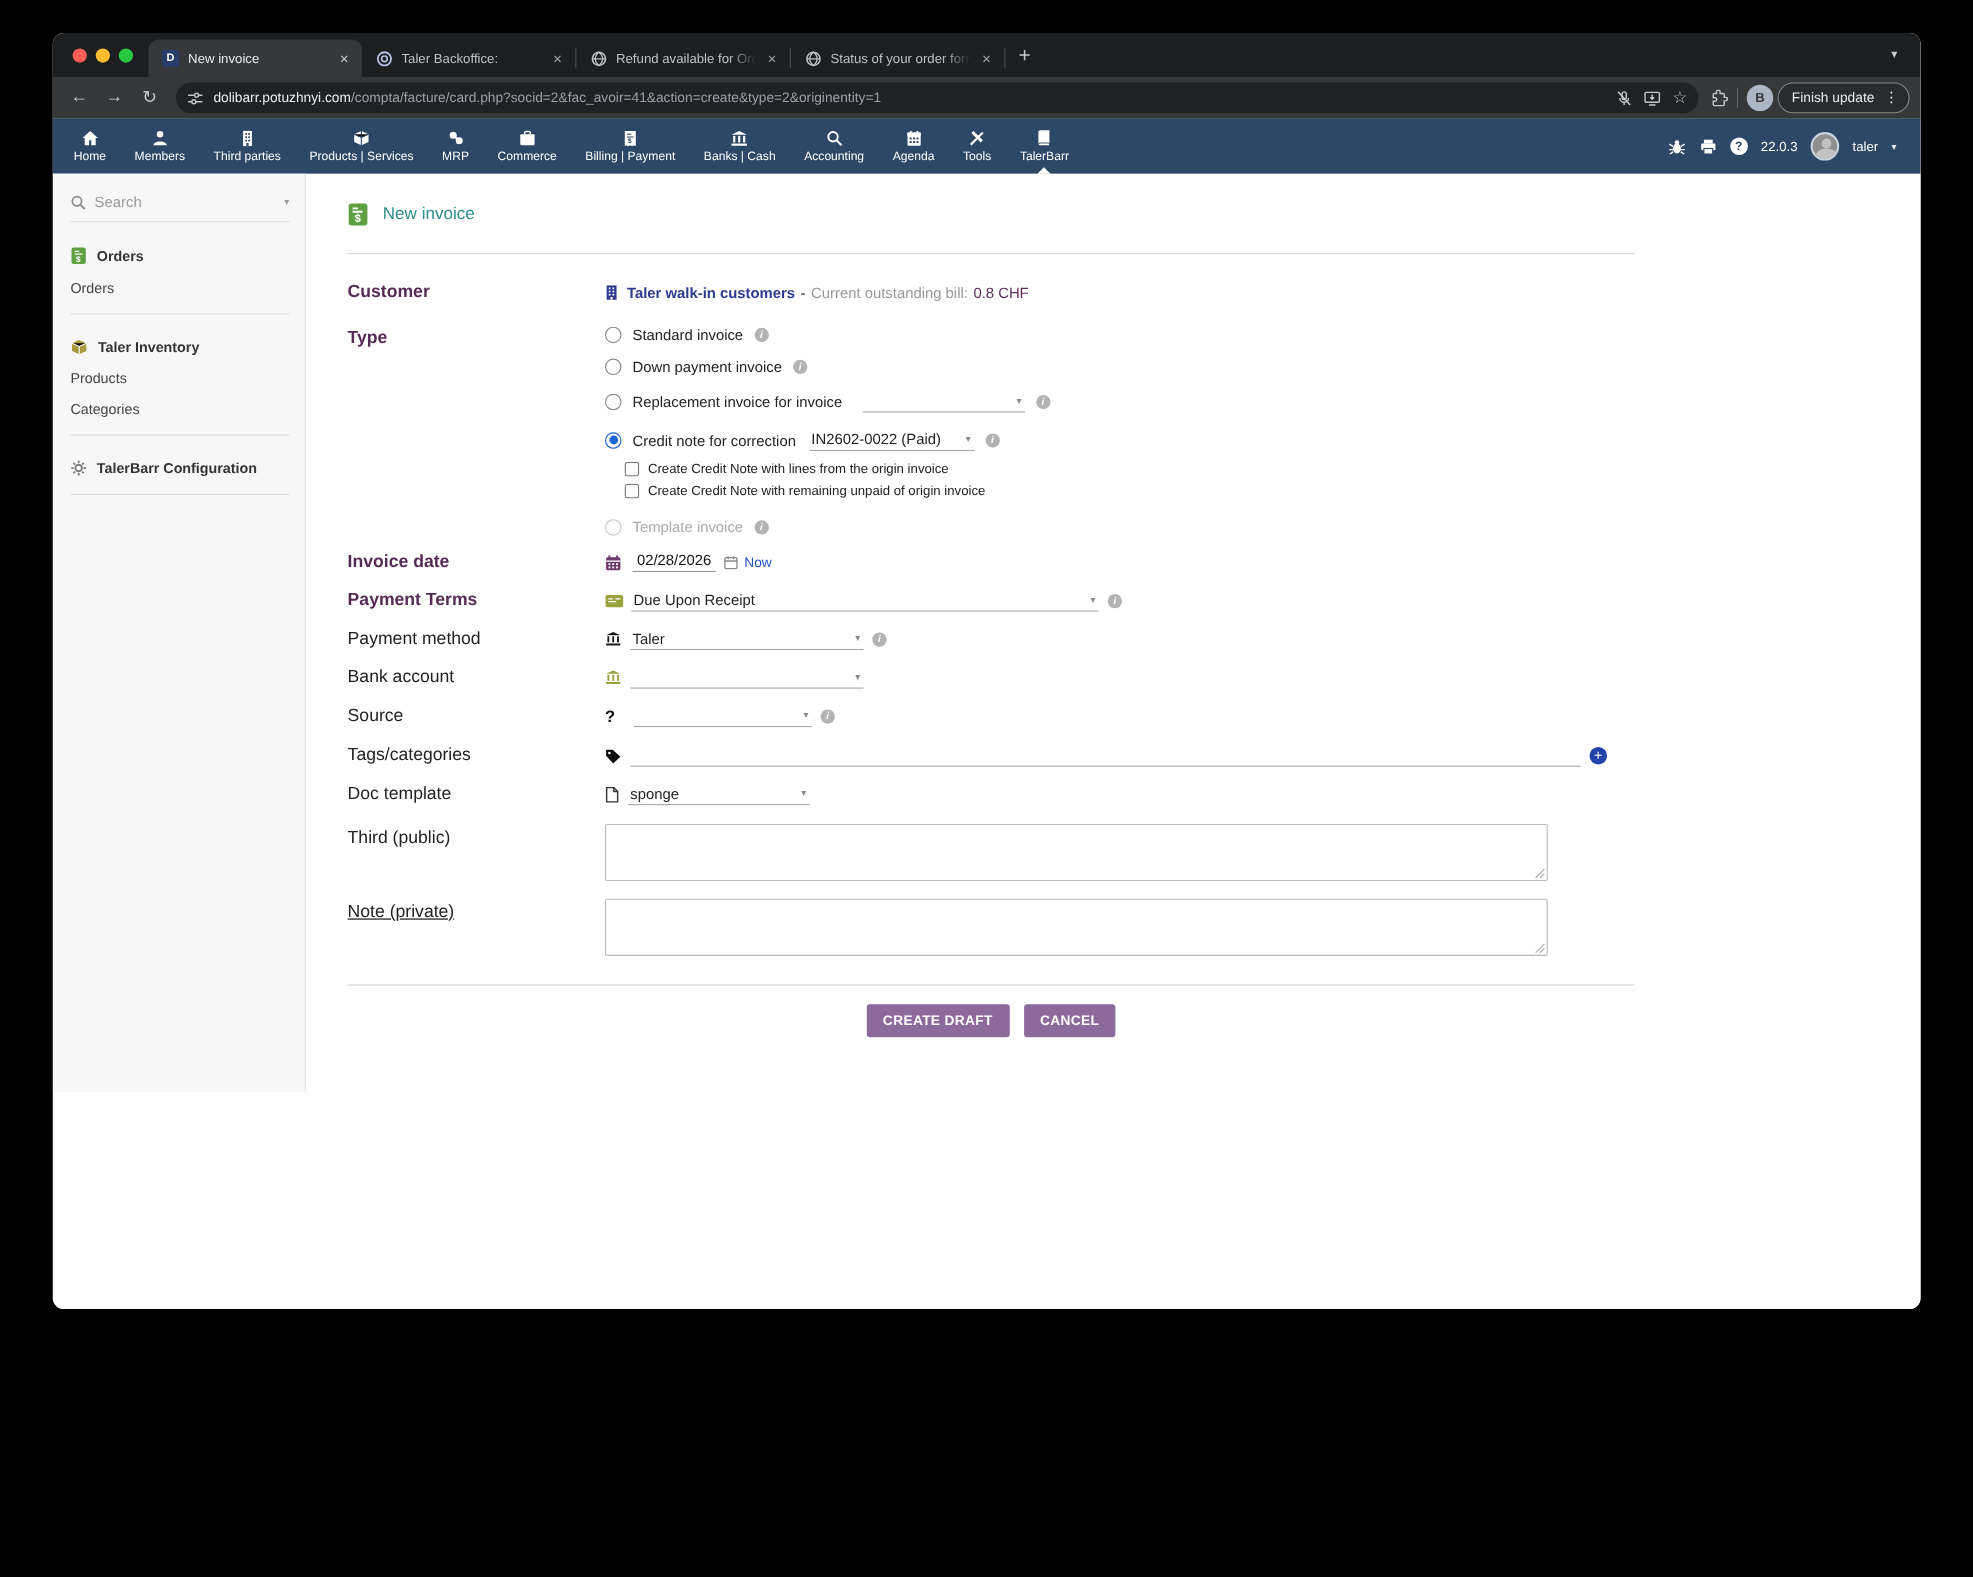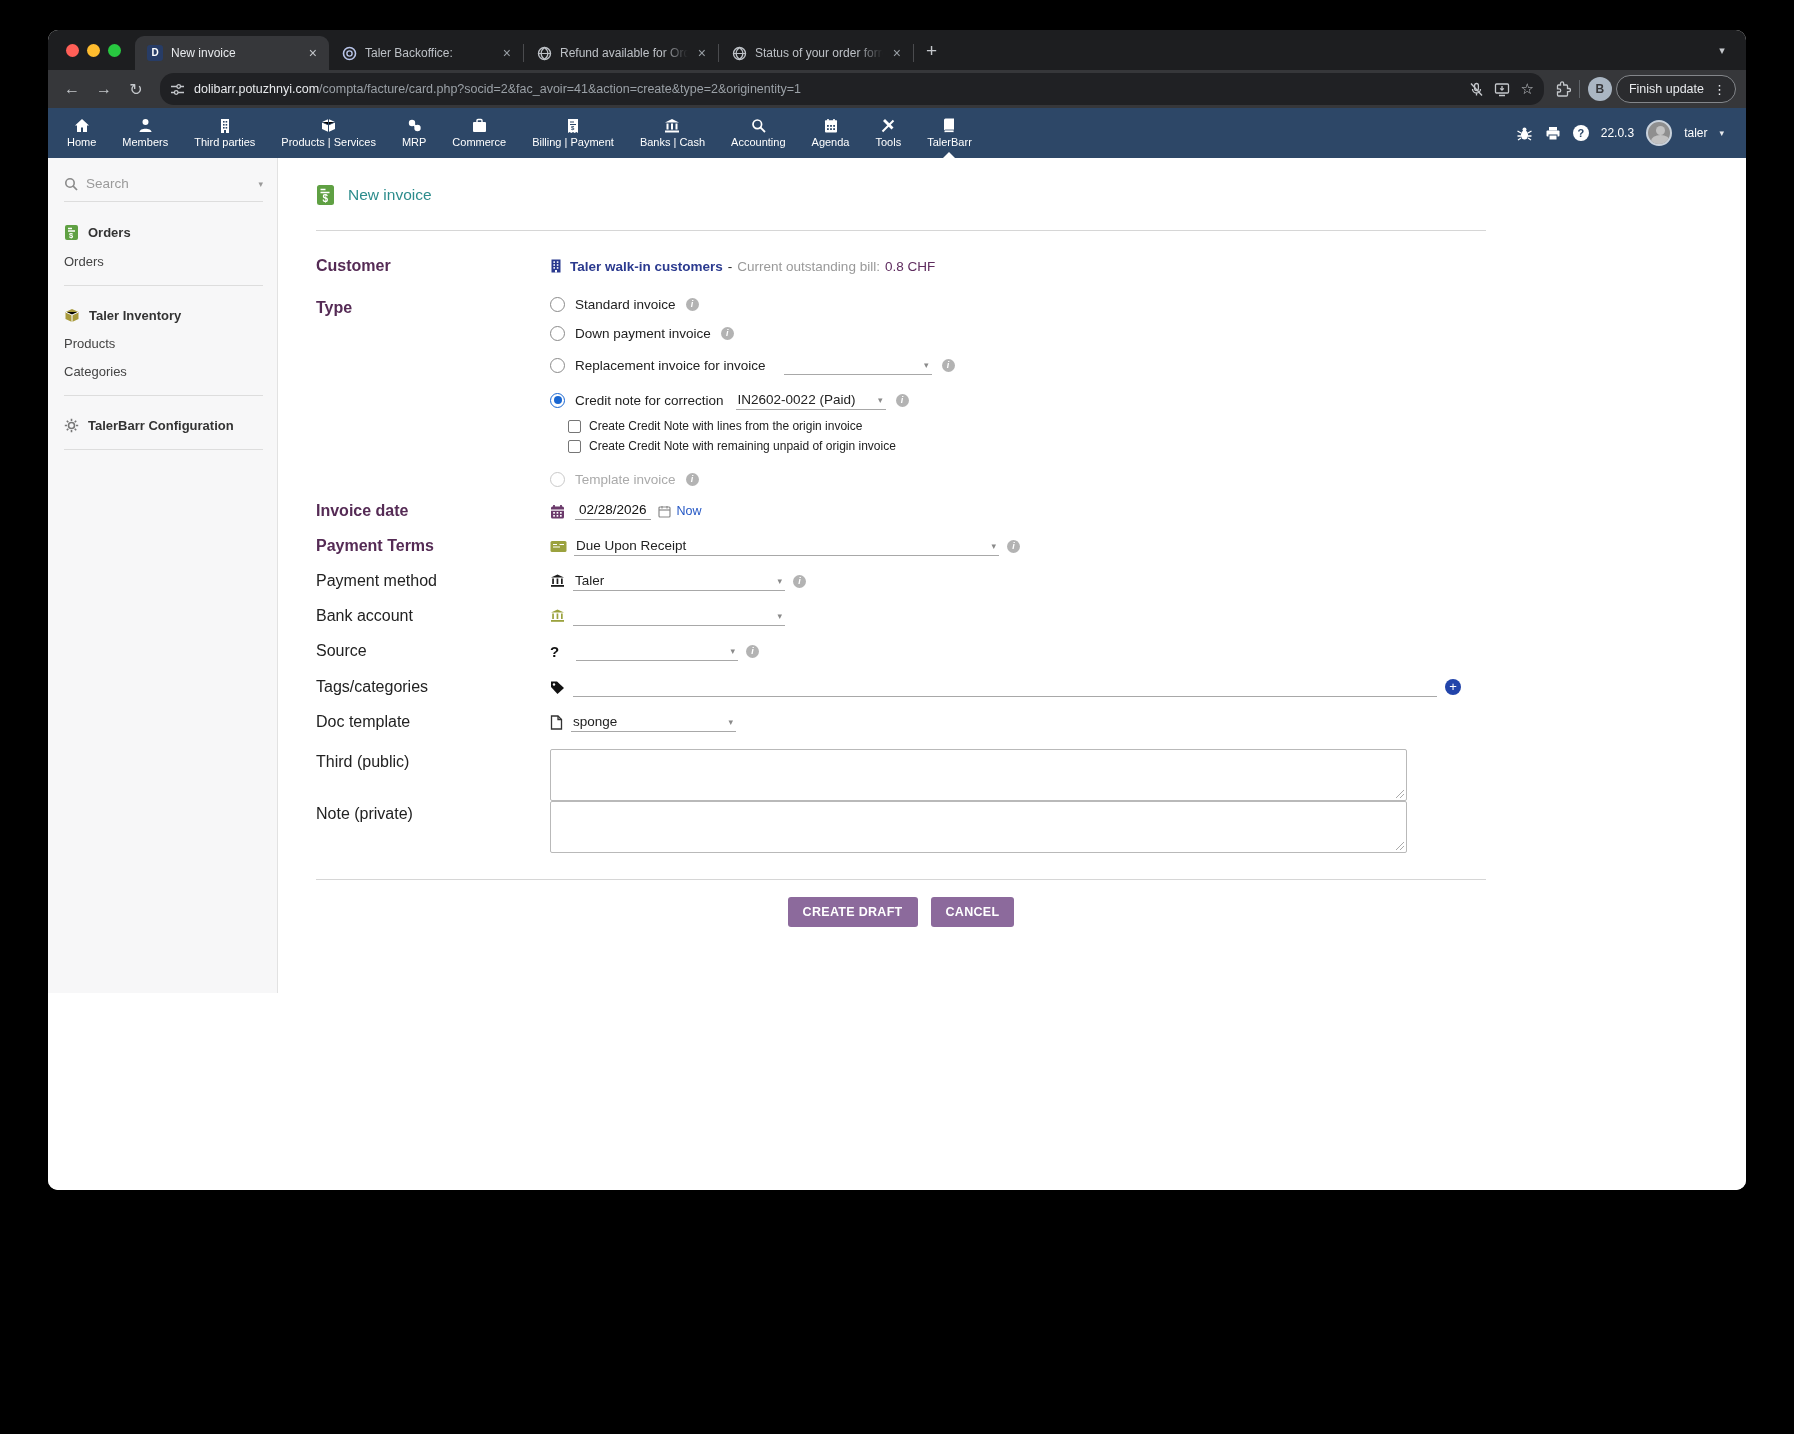--- a/index.html
+++ b/index.html
@@ -18,21 +18,21 @@
   .tab.active .t-close { color:#c4c7cb; }
   .tab-sep { width:1px; height:18px; background:#4a4b4e; margin-bottom:8px; }
   .newtab { color:#c4c7cb; font-size:19px; padding:0 12px 8px 12px; }
   .tabsearch { position:absolute; right:14px; bottom:10px; color:#c4c7cb; font-size:11px; width:20px; height:20px; border-radius:50%; text-align:center; line-height:20px; }
   .favicon { width:16px; height:16px; flex-shrink:0; display:flex; align-items:center; justify-content:center; }
   .fav-dolibarr { width:16px; height:16px; border-radius:3px; background:#273c66; color:#fff; font-size:10px; font-weight:bold; text-align:center; line-height:16px; }
 
   
   .toolbar { height:38px; background:#36373a; display:flex; align-items:center; padding:0 10px; gap:4px; }
   .nav-glyph { color:#c4c7cb; font-size:16px; width:28px; height:28px; display:flex; align-items:center; justify-content:center; border-radius:50%; }
-  .urlpill { flex:1; height:16px; background:#202124; border-radius:14px; display:flex; align-items:center; padding:16px 10px; margin:0 6px; color:#e8eaed; font-size:12.5px; overflow:hidden; }
+  .urlpill { flex:1; height:28px; background:#202124; border-radius:14px; display:flex; align-items:center; padding:0 10px; margin:0 6px; color:#e8eaed; font-size:12.5px; overflow:hidden; }
   .urlpill .domain { color:#e8eaed; }
   .urlpill .path { color:#9aa0a6; white-space:nowrap; overflow:hidden; flex:1; }
   .pill-right { display:flex; align-items:center; gap:10px; margin-left:8px; }
   .tb-sep { width:1px; height:18px; background:#5f6368; margin:0 4px; }
   .avatar-b { width:24px; height:24px; border-radius:50%; background:#aab6c3; color:#36373a; font-size:12px; font-weight:bold; text-align:center; line-height:24px; }
   .update-btn { height:28px; border:1px solid #83868a; border-radius:14px; background:#2a2b2e; color:#e8eaed; font-size:12.5px; display:flex; align-items:center; gap:6px; padding:0 6px 0 12px; }
   .kebab { color:#e8eaed; font-size:13px; padding:0 3px; }
 
   
   .navbar { height:50px; background:#2d4767; display:flex; align-items:stretch; color:#fff; padding-left:6px; }
@@ -624,21 +624,21 @@
         <div class="flabel" style="padding-top:4px;">Third (public)</div>
         <div class="fvalue">
           <div class="notebox">
             <svg width="10" height="10" viewBox="0 0 10 10">
                 <path d="M9 1L1 9M9 5L5 9" stroke="#aaa" stroke-width="1"></path>
               </svg>
           </div>
         </div>
       </div>
 
-      <div class="frow" style="align-items:flex-start;">
+      <div class="frow" style="margin-top:16px; align-items:flex-start;text-decoration:underline;">
         <div class="flabel" style="padding-top:4px;">Note (private)</div>
         <div class="fvalue">
           <div class="notebox">
             <svg width="10" height="10" viewBox="0 0 10 10">
                 <path d="M9 1L1 9M9 5L5 9" stroke="#aaa" stroke-width="1"></path>
               </svg>
           </div>
         </div>
       </div>
 

